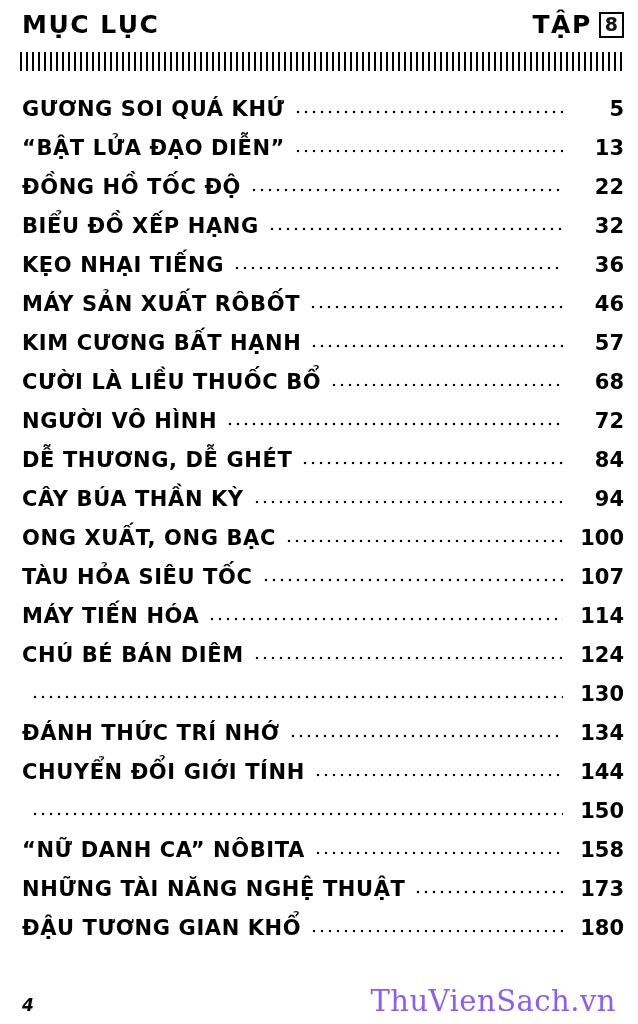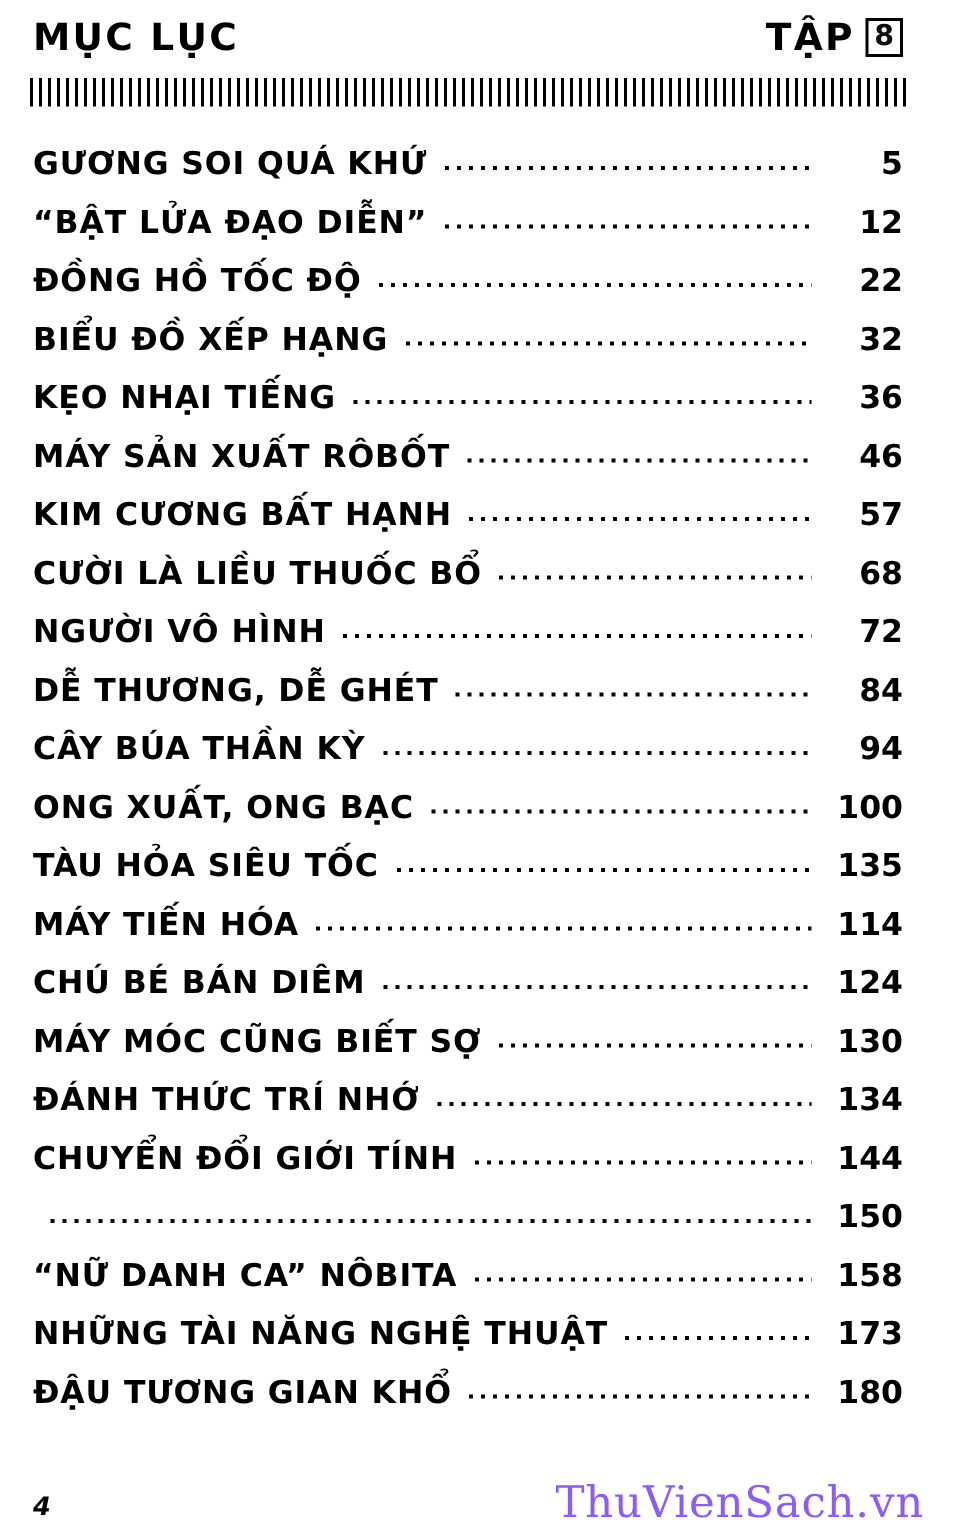--- a/index.html
+++ b/index.html
@@ -14,21 +14,21 @@
     color: #111111;
     position: relative;
     overflow: hidden;
   }
 
   .page {
     position: relative;
     width: 638px;
     height: 1024px;
     box-sizing: border-box;
-    padding: 10px 32px 0 18px;
+    padding: 10px 10px 0 18px;
   }
 
   
   .header {
     display: flex;
     align-items: baseline;
     justify-content: space-between;
     padding: 0 4px;
     height: 40px;
   }
@@ -162,21 +162,21 @@
 
     <div class="toc-row">
       <span class="toc-title">GƯƠNG SOI QUÁ KHỨ</span>
       <span class="toc-dots"></span>
       <span class="toc-page">5</span>
     </div>
 
     <div class="toc-row">
       <span class="toc-title">“BẬT LỬA ĐẠO DIỄN”</span>
       <span class="toc-dots"></span>
-      <span class="toc-page">12</span>
+      <span class="toc-page">13</span>
     </div>
 
     <div class="toc-row">
       <span class="toc-title">ĐỒNG HỒ TỐC ĐỘ</span>
       <span class="toc-dots"></span>
       <span class="toc-page">22</span>
     </div>
 
     <div class="toc-row">
       <span class="toc-title">BIỂU ĐỒ XẾP HẠNG</span>
@@ -228,37 +228,36 @@
 
     <div class="toc-row">
       <span class="toc-title">ONG XUẤT, ONG BẠC</span>
       <span class="toc-dots"></span>
       <span class="toc-page">100</span>
     </div>
 
     <div class="toc-row">
       <span class="toc-title">TÀU HỎA SIÊU TỐC</span>
       <span class="toc-dots"></span>
-      <span class="toc-page">135</span>
+      <span class="toc-page">107</span>
     </div>
 
     <div class="toc-row">
       <span class="toc-title">MÁY TIẾN HÓA</span>
       <span class="toc-dots"></span>
       <span class="toc-page">114</span>
     </div>
 
     <div class="toc-row">
       <span class="toc-title">CHÚ BÉ BÁN DIÊM</span>
       <span class="toc-dots"></span>
       <span class="toc-page">124</span>
     </div>
 
     <div class="toc-row">
-      <span class="toc-title">MÁY MÓC CŨNG BIẾT SỢ</span>
       <span class="toc-dots"></span>
       <span class="toc-page">130</span>
     </div>
 
     <div class="toc-row">
       <span class="toc-title">ĐÁNH THỨC TRÍ NHỚ</span>
       <span class="toc-dots"></span>
       <span class="toc-page">134</span>
     </div>
 

